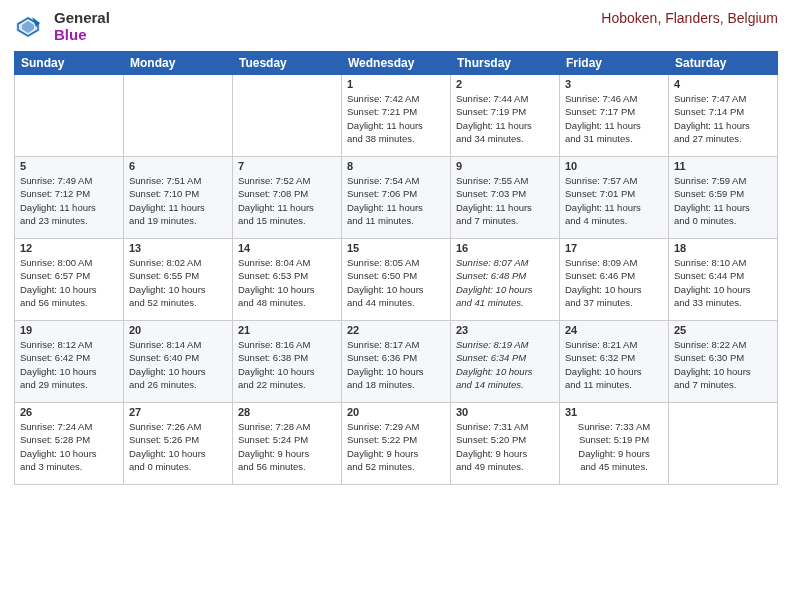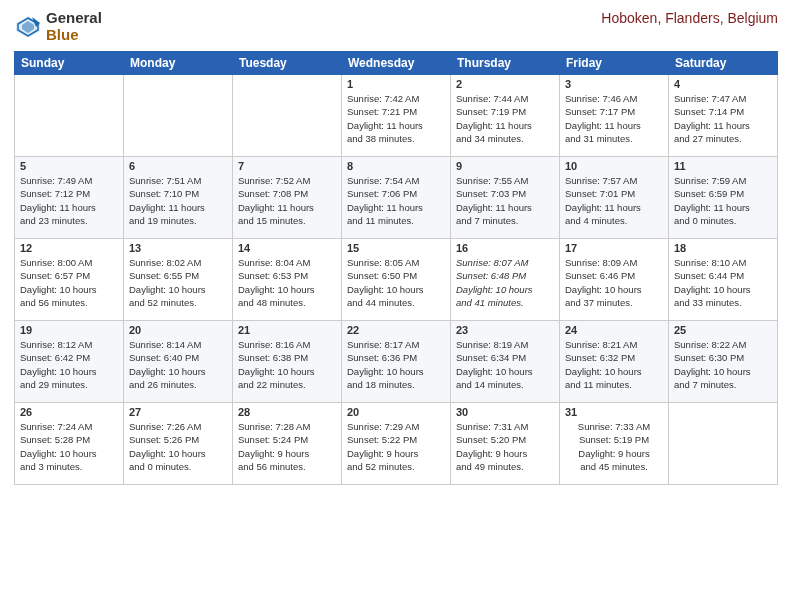--- a/index.html
+++ b/index.html
@@ -18,21 +18,21 @@
     }
     .header {
       display: flex;
       justify-content: space-between;
       align-items: flex-start;
       margin-bottom: 8px;
     }
     .logo {
       display: flex;
       align-items: center;
-      gap: 4px;
+      gap: 12px;
     }
     .logo-icon {
       width: 28px;
       height: 28px;
     }
     .title-block {
       text-align: right;
     }
     .month-title {
       font-size: 32px;
@@ -93,21 +93,21 @@
     <div class="logo">
       <svg class="logo-icon" viewBox="0 0 28 28" xmlns="http://www.w3.org/2000/svg">
         <polygon points="14,3 26,10 26,18 14,25 2,18 2,10" fill="#1a6bb5" opacity="0.15"></polygon>
         <polygon points="14,5 24,11 24,17 14,23 4,17 4,11" fill="none" stroke="#1a6bb5" stroke-width="1.5"></polygon>
         <polygon points="14,8 20,12 20,16 14,20 8,16 8,12" fill="#1a6bb5" opacity="0.5"></polygon>
         <path d="M18 4 L26 10 L22 14" fill="#1a6bb5"></path>
       </svg>
       <div>
         <div style="font-size:15px;font-weight:bold;line-height:1.1;">
           <span style="color:#333;">General</span><br>
-          <span style="color:#a16207;">Blue</span>
+          <span style="color:#a21caf;">Blue</span>
         </div>
       </div>
     </div>
     <div class="title-block">
       <div class="location">Hoboken, Flanders, Belgium</div>
     </div>
   </div>
 
   <table class="calendar">
     <thead>
@@ -281,21 +281,21 @@
           </td>
           <td>
             <span class="day-num">22</span>
             <div class="day-info" style="white-space: pre-line;">Sunrise: 8:17 AM
 Sunset: 6:36 PM
 Daylight: 10 hours
 and 18 minutes.</div>
           </td>
           <td>
             <span class="day-num">23</span>
-            <div class="day-info" style="white-space: pre-line;">Sunrise: 8:19 AM
+            <div class="day-info" style="white-space: pre-line; font-style: italic;">Sunrise: 8:19 AM
 Sunset: 6:34 PM
 Daylight: 10 hours
 and 14 minutes.</div>
           </td>
           <td>
             <span class="day-num">24</span>
             <div class="day-info" style="white-space: pre-line;">Sunrise: 8:21 AM
 Sunset: 6:32 PM
 Daylight: 10 hours
 and 11 minutes.</div>

